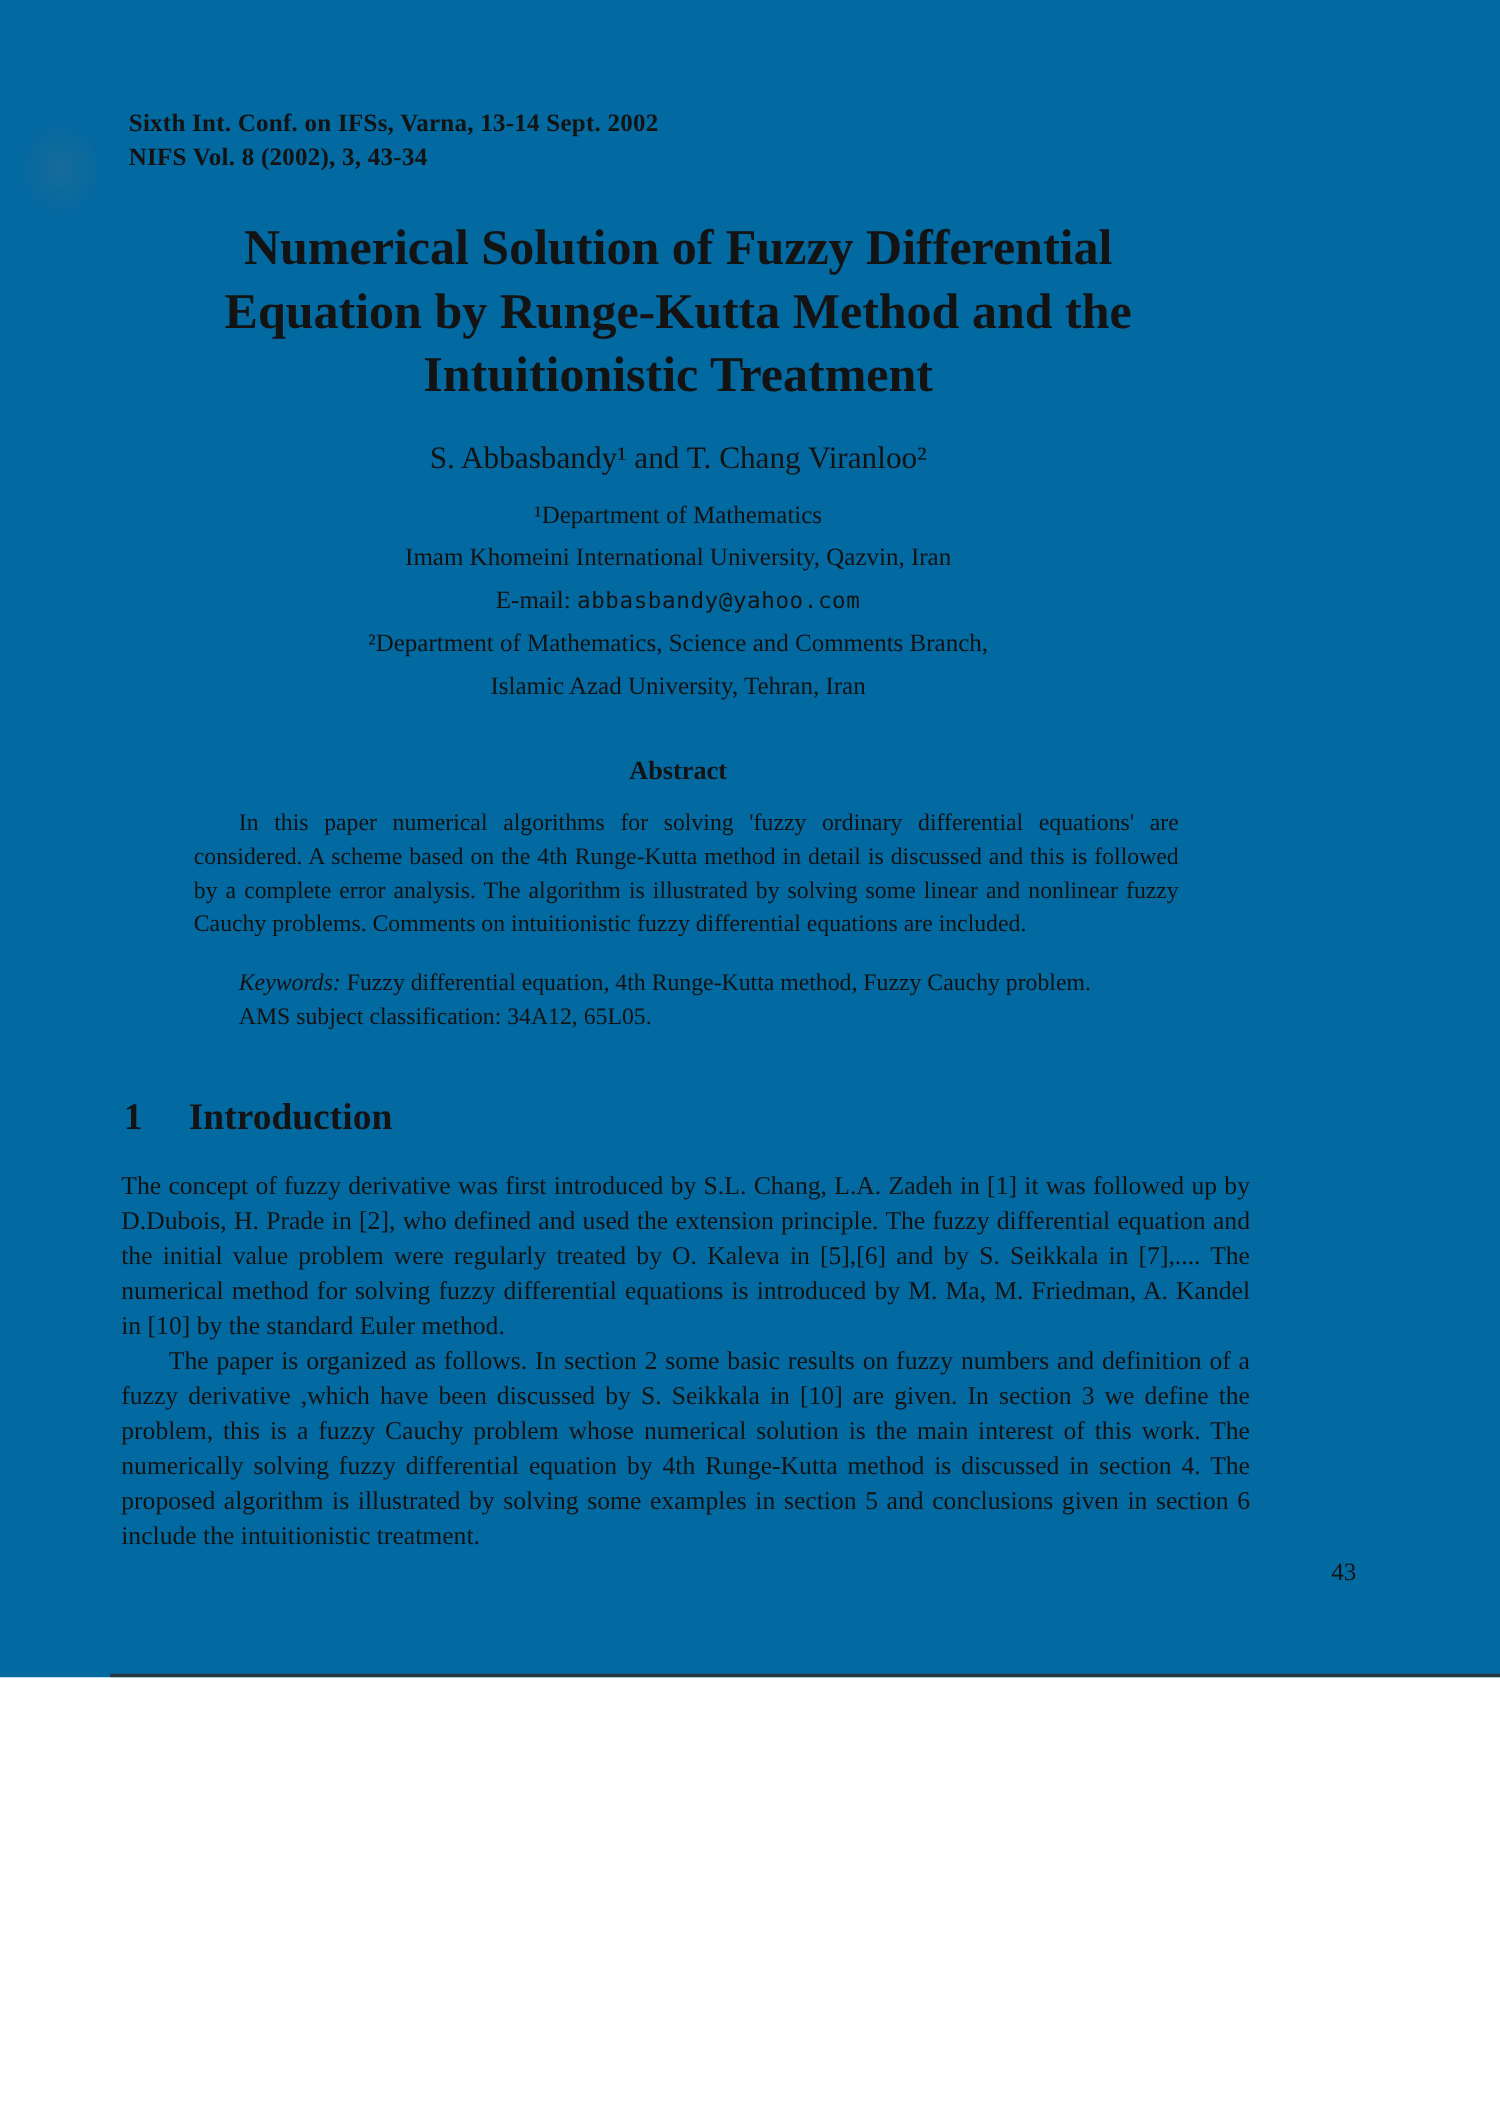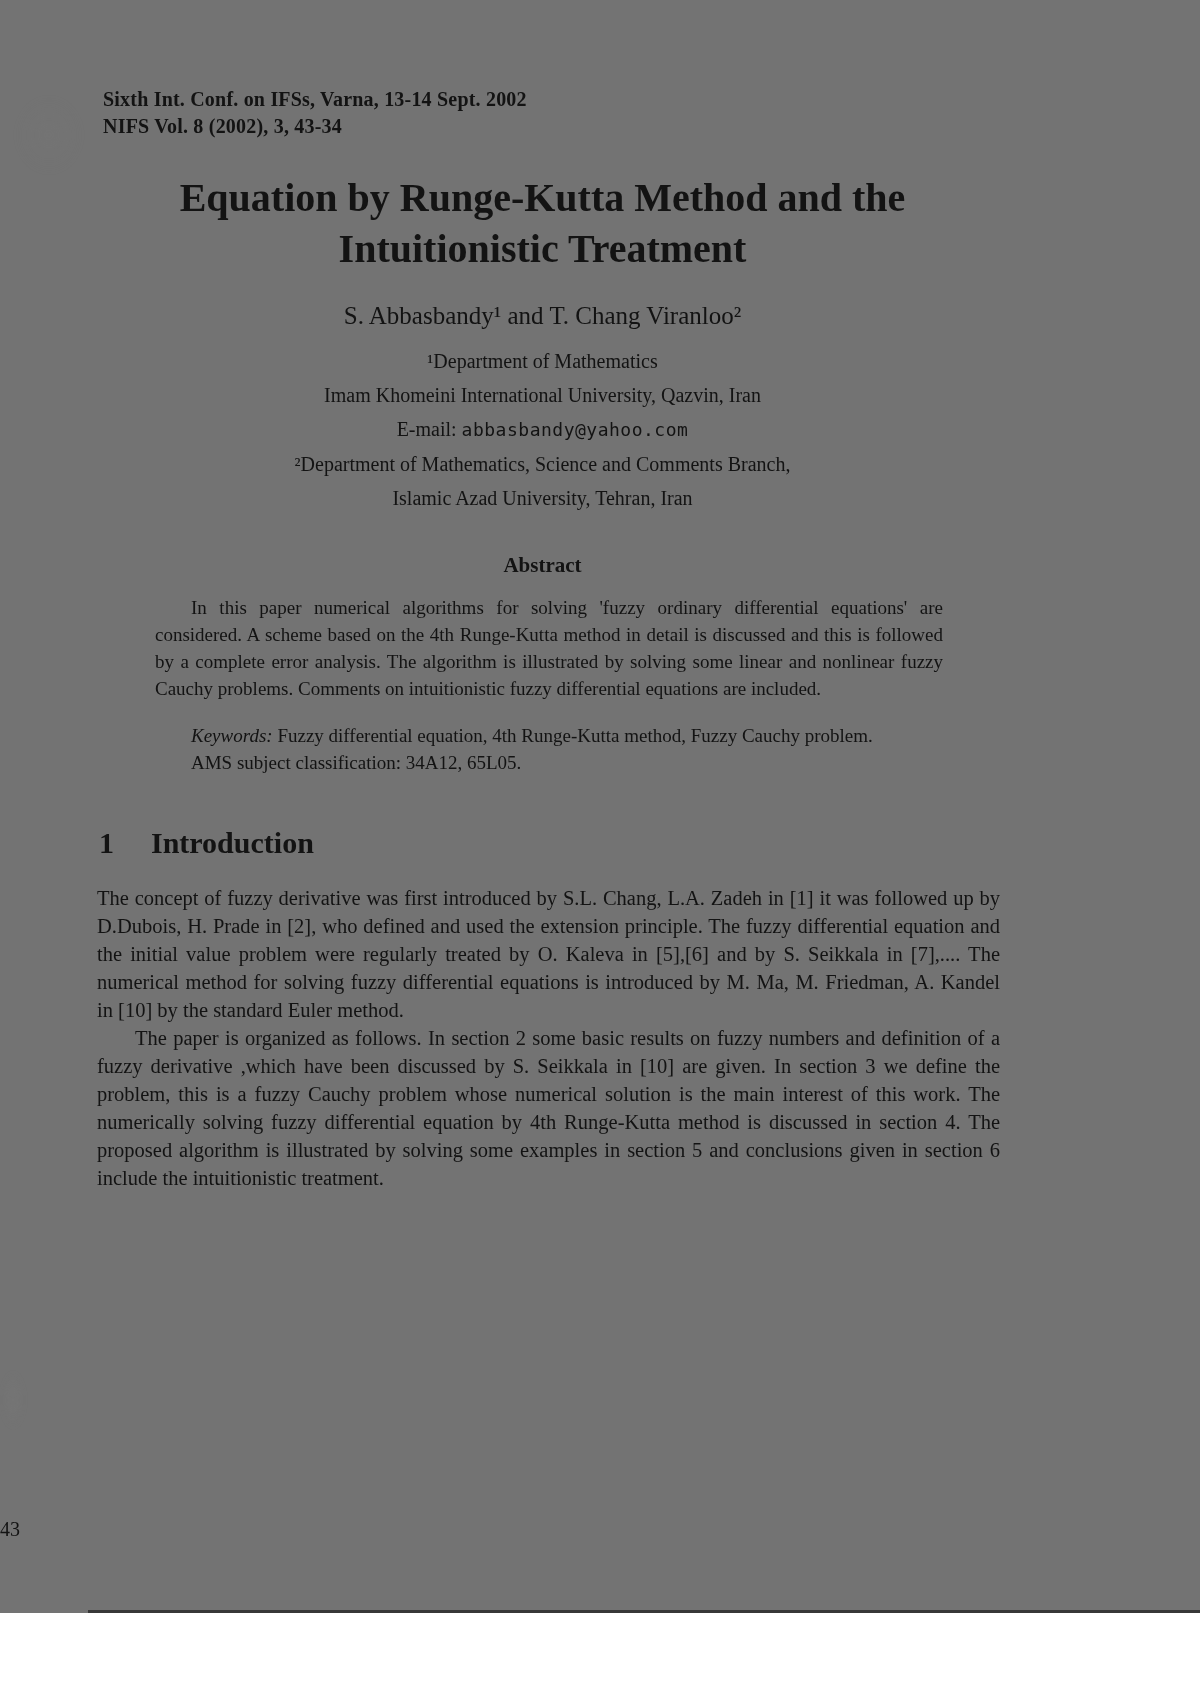--- a/index.html
+++ b/index.html
@@ -1,20 +1,20 @@
 <!DOCTYPE html>
 <html><head>
 <meta charset="utf-8">
 <style>
   html,body { margin:0; padding:0; }
   .page {
     position: relative;
     width: 1200px;
-    height: 1613px;
-    background: #737373;
+    height: 1342px;
+    background: #0369a1;
     overflow: hidden;
     font-family: "Liberation Serif", serif;
     color: #131313;
   }
   .content {
     position: absolute;
     left: 0; top: 0;
     width: 1085px;
     padding-top: 86px;
   }
@@ -97,21 +97,21 @@
     line-height: 28px;
     text-align: justify;
   }
   .para-first { margin-top: 24px; }
   .para-indent { text-indent: 38px; }
   .page-footer {
     position: absolute;
     left: 0;
     bottom: 72px;
     width: 1085px;
-    text-align: left;
+    text-align: right;
     font-size: 20px;
   }
   .scan-smudge {
     position: absolute;
     left: 14px; top: 95px;
     width: 70px; height: 80px;
     background: radial-gradient(ellipse at center, rgba(120,120,120,0.18), rgba(120,120,120,0) 70%);
     filter: blur(2px);
   }
   .scan-smudge2 {
@@ -137,20 +137,21 @@
   <div class="scan-smudge2"></div>
 
   <div class="content">
 
     <div class="conf-header">
       <div>Sixth Int. Conf. on IFSs, Varna, 13-14 Sept. 2002</div>
       <div>NIFS Vol. 8 (2002), 3, 43-34</div>
     </div>
 
     <div class="title-block">
+      <div>Numerical Solution of Fuzzy Differential</div>
       <div>Equation by Runge-Kutta Method and the</div>
       <div>Intuitionistic Treatment</div>
     </div>
 
     <div class="authors-line">S. Abbasbandy¹ and T. Chang Viranloo²</div>
 
     <div class="affil-block">
       <div class="affil-line">¹Department of Mathematics</div>
       <div class="affil-line">Imam Khomeini International University, Qazvin, Iran</div>
       <div class="affil-line"><span>E-mail:</span> <span class="email-addr">abbasbandy@yahoo.com</span></div>

